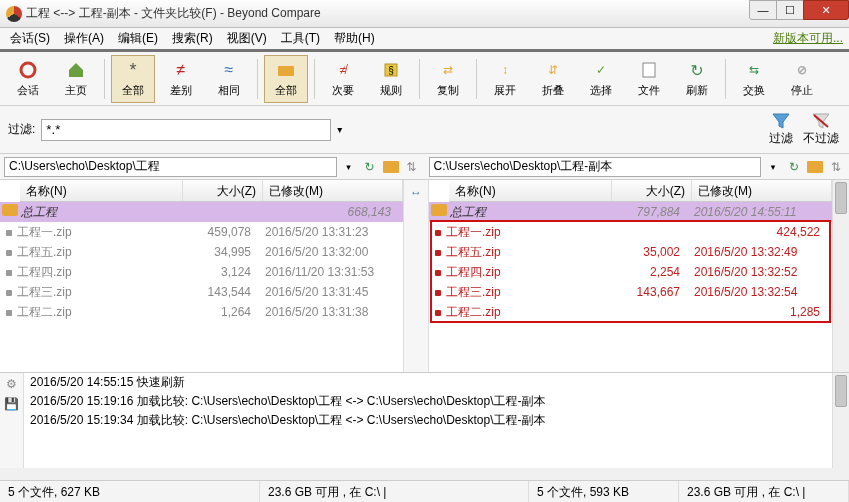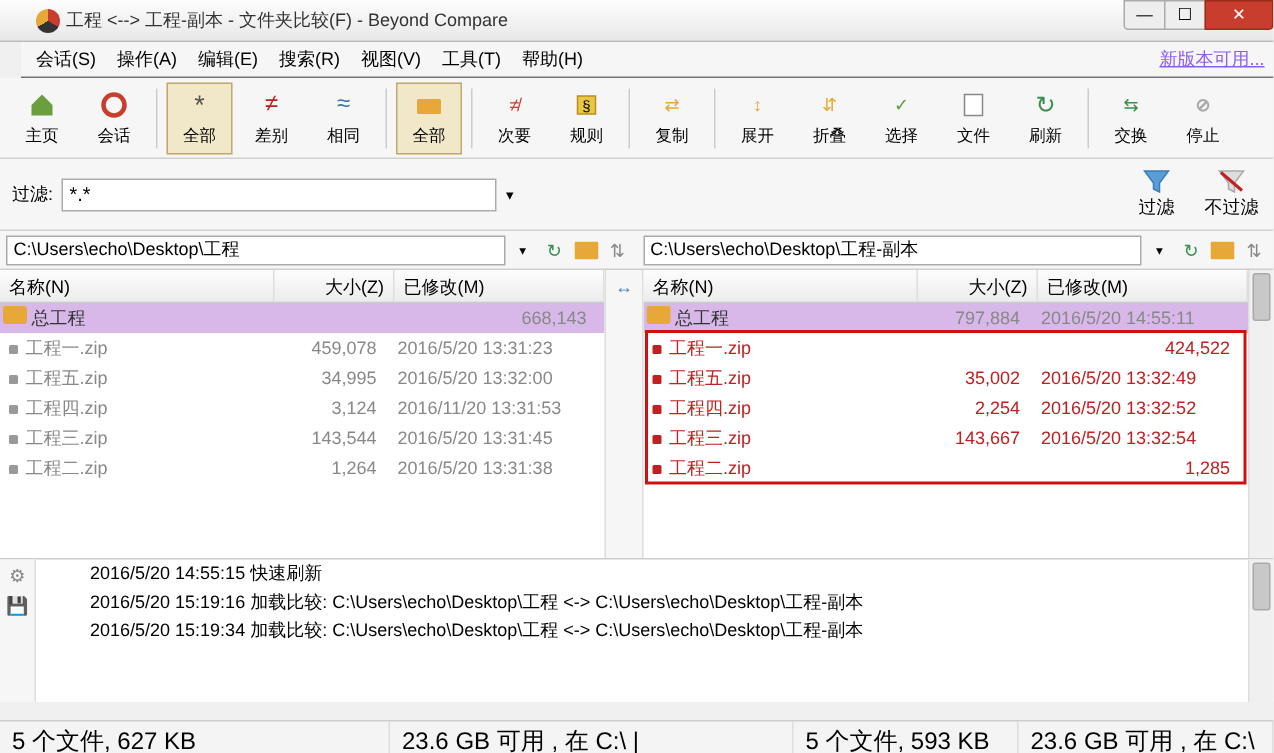--- a/index.html
+++ b/index.html
@@ -1,68 +1,68 @@
 <!DOCTYPE html>
 <html><head>
 <meta charset="utf-8">
 <style>
 * { margin: 0; padding: 0; box-sizing: border-box; }
 body { font-family: "Microsoft YaHei", "SimSun", sans-serif; font-size: 12px; background: #f0f0f0; width: 849px; height: 502px; overflow: hidden; }
-.titlebar { height: 28px; background: linear-gradient(#fdfdfd, #e8e8e8); border-bottom: 1px solid #bbb; display: flex; align-items: center; padding-left: 24px; }
+.titlebar { height: 28px; background: linear-gradient(#fdfdfd, #e8e8e8); border-bottom: 1px solid #bbb; display: flex; align-items: center; padding-left: 6px; }
 .titlebar .title { flex: 1; font-size: 12px; color: #333; }
 .win-buttons { display: flex; height: 20px; align-self: flex-start; }
 .win-btn { width: 28px; height: 20px; text-align: center; line-height: 18px; font-size: 11px; border: 1px solid #aaa; background: #eee; margin-left: -1px; }
 .win-btn.min { border-bottom-left-radius: 3px; }
 .win-btn.close { background: #c83d2e; color: #fff; border-color: #9b2c1a; width: 46px; border-bottom-right-radius: 3px;}
-.menubar { height: 24px; display: flex; align-items: center; padding: 0 6px; gap: 6px; background: #f6f6f6; border-bottom: 1px solid #737373; margin-left: 14px; }
+.menubar { height: 24px; display: flex; align-items: center; padding: 0 6px; gap: 6px; background: #f6f6f6; border-bottom: 3px solid #737373; }
 .menu-item { padding: 2px 4px; cursor: default; }
-.menu-right { margin-left: auto; color: #8b5cf6; text-decoration: underline; }
+.menu-right { margin-left: auto; color: #4d7c0f; text-decoration: underline; }
 .toolbar { height: 54px; background: #f6f6f6; border-bottom: 1px solid #cfcfcf; display: flex; align-items: center; padding: 2px 6px; gap: 4px; }
 .tb-btn { display: flex; flex-direction: column; align-items: center; justify-content: center; width: 44px; height: 48px; border: 1px solid transparent; cursor: default; }
 .tb-btn.active { background: #f0e8c8; border: 1px solid #c0a870; }
 .tb-btn .icon { width: 22px; height: 22px; margin-bottom: 2px; display:flex; align-items:center; justify-content:center;}
 .tb-sep { width: 1px; height: 40px; background: #ccc; margin: 0 2px; }
 .tb-label { font-size: 11px; }
 .filter-row { height: 48px; background: #f6f6f6; border-bottom: 1px solid #cfcfcf; display: flex; align-items: center; padding: 0 8px; gap: 6px; }
 .filter-input { flex: 0 0 290px; height: 22px; border: 1px solid #aaa; padding: 2px 4px; background: #fff; }
-.filter-icons { margin-left: auto; display: flex; gap: 10px; }
+.filter-icons { margin-left: auto; display: flex; }
 .filter-icon-btn { display: flex; flex-direction: column; align-items: center; width: 40px; }
 .paths-row { height: 26px; display: flex; background: #f6f6f6; border-bottom: 1px solid #cfcfcf; }
 .path-cell { flex: 1; display: flex; align-items: center; padding: 0 4px; gap: 3px; }
 .path-input { flex: 1; height: 20px; border: 1px solid #aaa; padding: 1px 4px; background: #fff; font-size: 12px; }
 .path-btn { width: 18px; height: 18px; display: flex; align-items: center; justify-content: center; cursor: default; }
 .panes { display: flex; height: 192px; background: #fff; }
 .pane { flex: 1; overflow: hidden; position: relative; }
-.col-headers { height: 22px; display: flex; background: linear-gradient(#fdfdfd,#ececec); border-bottom: 1px solid #ccc; }
+.col-headers { height: 22px; display: flex; background: linear-gradient(#fdfdfd,#ececec); border-bottom: 1px solid #ccc; margin-left: 20px; }
 .col-h { border-right: 1px solid #ddd; padding: 3px 6px; font-size: 12px; }
 .col-name { flex: 1; }
 .col-size { width: 80px; text-align: right; }
 .col-date { width: 140px; }
 .row { height: 20px; display: flex; align-items: center; padding: 0 2px; font-size: 12px; }
-.row.header-folder { background: #d8b8e8; color: #888; }
+.row.header-folder { background: #d8b8e8; color: #888; font-style: italic; }
 .row.header-folder .cell-name { color: #333; }
 .row .folder-ic { width: 16px; height: 12px; background: #e8a838; border-radius: 2px; margin-right: 3px; display: inline-block; }
 .row .bullet { width: 6px; height: 6px; display: inline-block; margin: 0 5px 0 4px; border-radius: 1px; }
 .row.gray { color: #888; }
 .row.gray .bullet { background: #999; }
 .row.red { color: #c02020; }
 .row.red .bullet { background: #c02020; }
 .cell-name { flex: 1; overflow: hidden; white-space: nowrap; }
 .cell-size { width: 80px; text-align: right; padding-right: 10px; }
 .cell-date { width: 140px; padding-left: 4px; }
 .red-box { border: 2px solid #d01010; position: absolute; pointer-events: none; }
 .swap-col { width: 26px; background: #f6f6f6; display: flex; flex-direction: column; align-items: center; border-left:1px solid #ddd; border-right:1px solid #ddd;}
 .swap-btn { width: 20px; height: 18px; margin-top: 2px; display:flex; align-items:center; justify-content:center; }
 .log-section { height: 96px; display: flex; border-top: 1px solid #ccc; background: #fff; }
 .log-gutter { width: 24px; background: #f6f6f6; display: flex; flex-direction: column; align-items: center; padding-top: 4px; gap: 6px; border-right: 1px solid #ddd; }
-.log-body { flex: 1; overflow: auto; margin-left: 30px; }
+.log-body { flex: 1; overflow: auto; }
 .log-line { padding: 1px 6px; font-size: 12px; white-space: nowrap; }
 .scrollbar-v { width: 17px; background: #f0f0f0; border-left: 1px solid #ddd; position: relative; }
 .scrollbar-v::before { content:''; position:absolute; top:2px; left:2px; right:2px; height:30px; background:#c8c8c8; border:1px solid #aaa; border-radius:2px; }
-.statusbar { position:absolute; bottom:0; left:0; right:0; height: 22px; display: flex; background: #f4f4f4; border-top: 1px solid #ccc; font-size: 16px; }
+.statusbar { position:absolute; bottom:0; left:0; right:0; height: 22px; display: flex; background: #f4f4f4; border-top: 1px solid #ccc; font-size: 12px; }
 .status-cell { padding: 3px 8px; border-right: 1px solid #ddd; }
 .status-cell.center { flex: 1; text-align: left; }
 .app-icon { width: 16px; height: 16px; margin-right: 4px; border-radius: 8px; background: conic-gradient(#c83d2e 0 120deg, #333 120deg 240deg, #e8a838 240deg 360deg); display:inline-block; vertical-align:middle;}
 svg { display: block; }
 </style>
 </head>
 <body>
 
 <div class="titlebar">
   <span class="app-icon"></span>
@@ -82,32 +82,32 @@
   <span class="menu-item">视图(V)</span>
   <span class="menu-item">工具(T)</span>
   <span class="menu-item">帮助(H)</span>
   <span class="menu-right">新版本可用...</span>
 </div>
 
 <div class="toolbar">
   <div class="tb-btn">
       <span class="icon">
         <svg width="20" height="20">
+          <circle cx="10" cy="10" r="7" fill="none" stroke="#c83d2e" stroke-width="3"></circle>
+        </svg>
+      </span>
+      <span class="tb-label">会话</span>
+    </div>
+  <div class="tb-btn">
+      <span class="icon">
+        <svg width="20" height="20">
           <path d="M3 10 L10 3 L17 10 V17 H3 Z" fill="#6a9e3e"></path>
         </svg>
       </span>
       <span class="tb-label">主页</span>
-    </div>
-  <div class="tb-btn">
-      <span class="icon">
-        <svg width="20" height="20">
-          <circle cx="10" cy="10" r="7" fill="none" stroke="#c83d2e" stroke-width="3"></circle>
-        </svg>
-      </span>
-      <span class="tb-label">会话</span>
     </div>
   <span class="tb-sep"></span>
   <div class="tb-btn active">
       <span class="icon" style="font-size:18px;color:#555;">*</span>
       <span class="tb-label">全部</span>
     </div>
   <div class="tb-btn">
       <span class="icon" style="font-size:16px;color:#c02020;">≠</span>
       <span class="tb-label">差别</span>
     </div>

